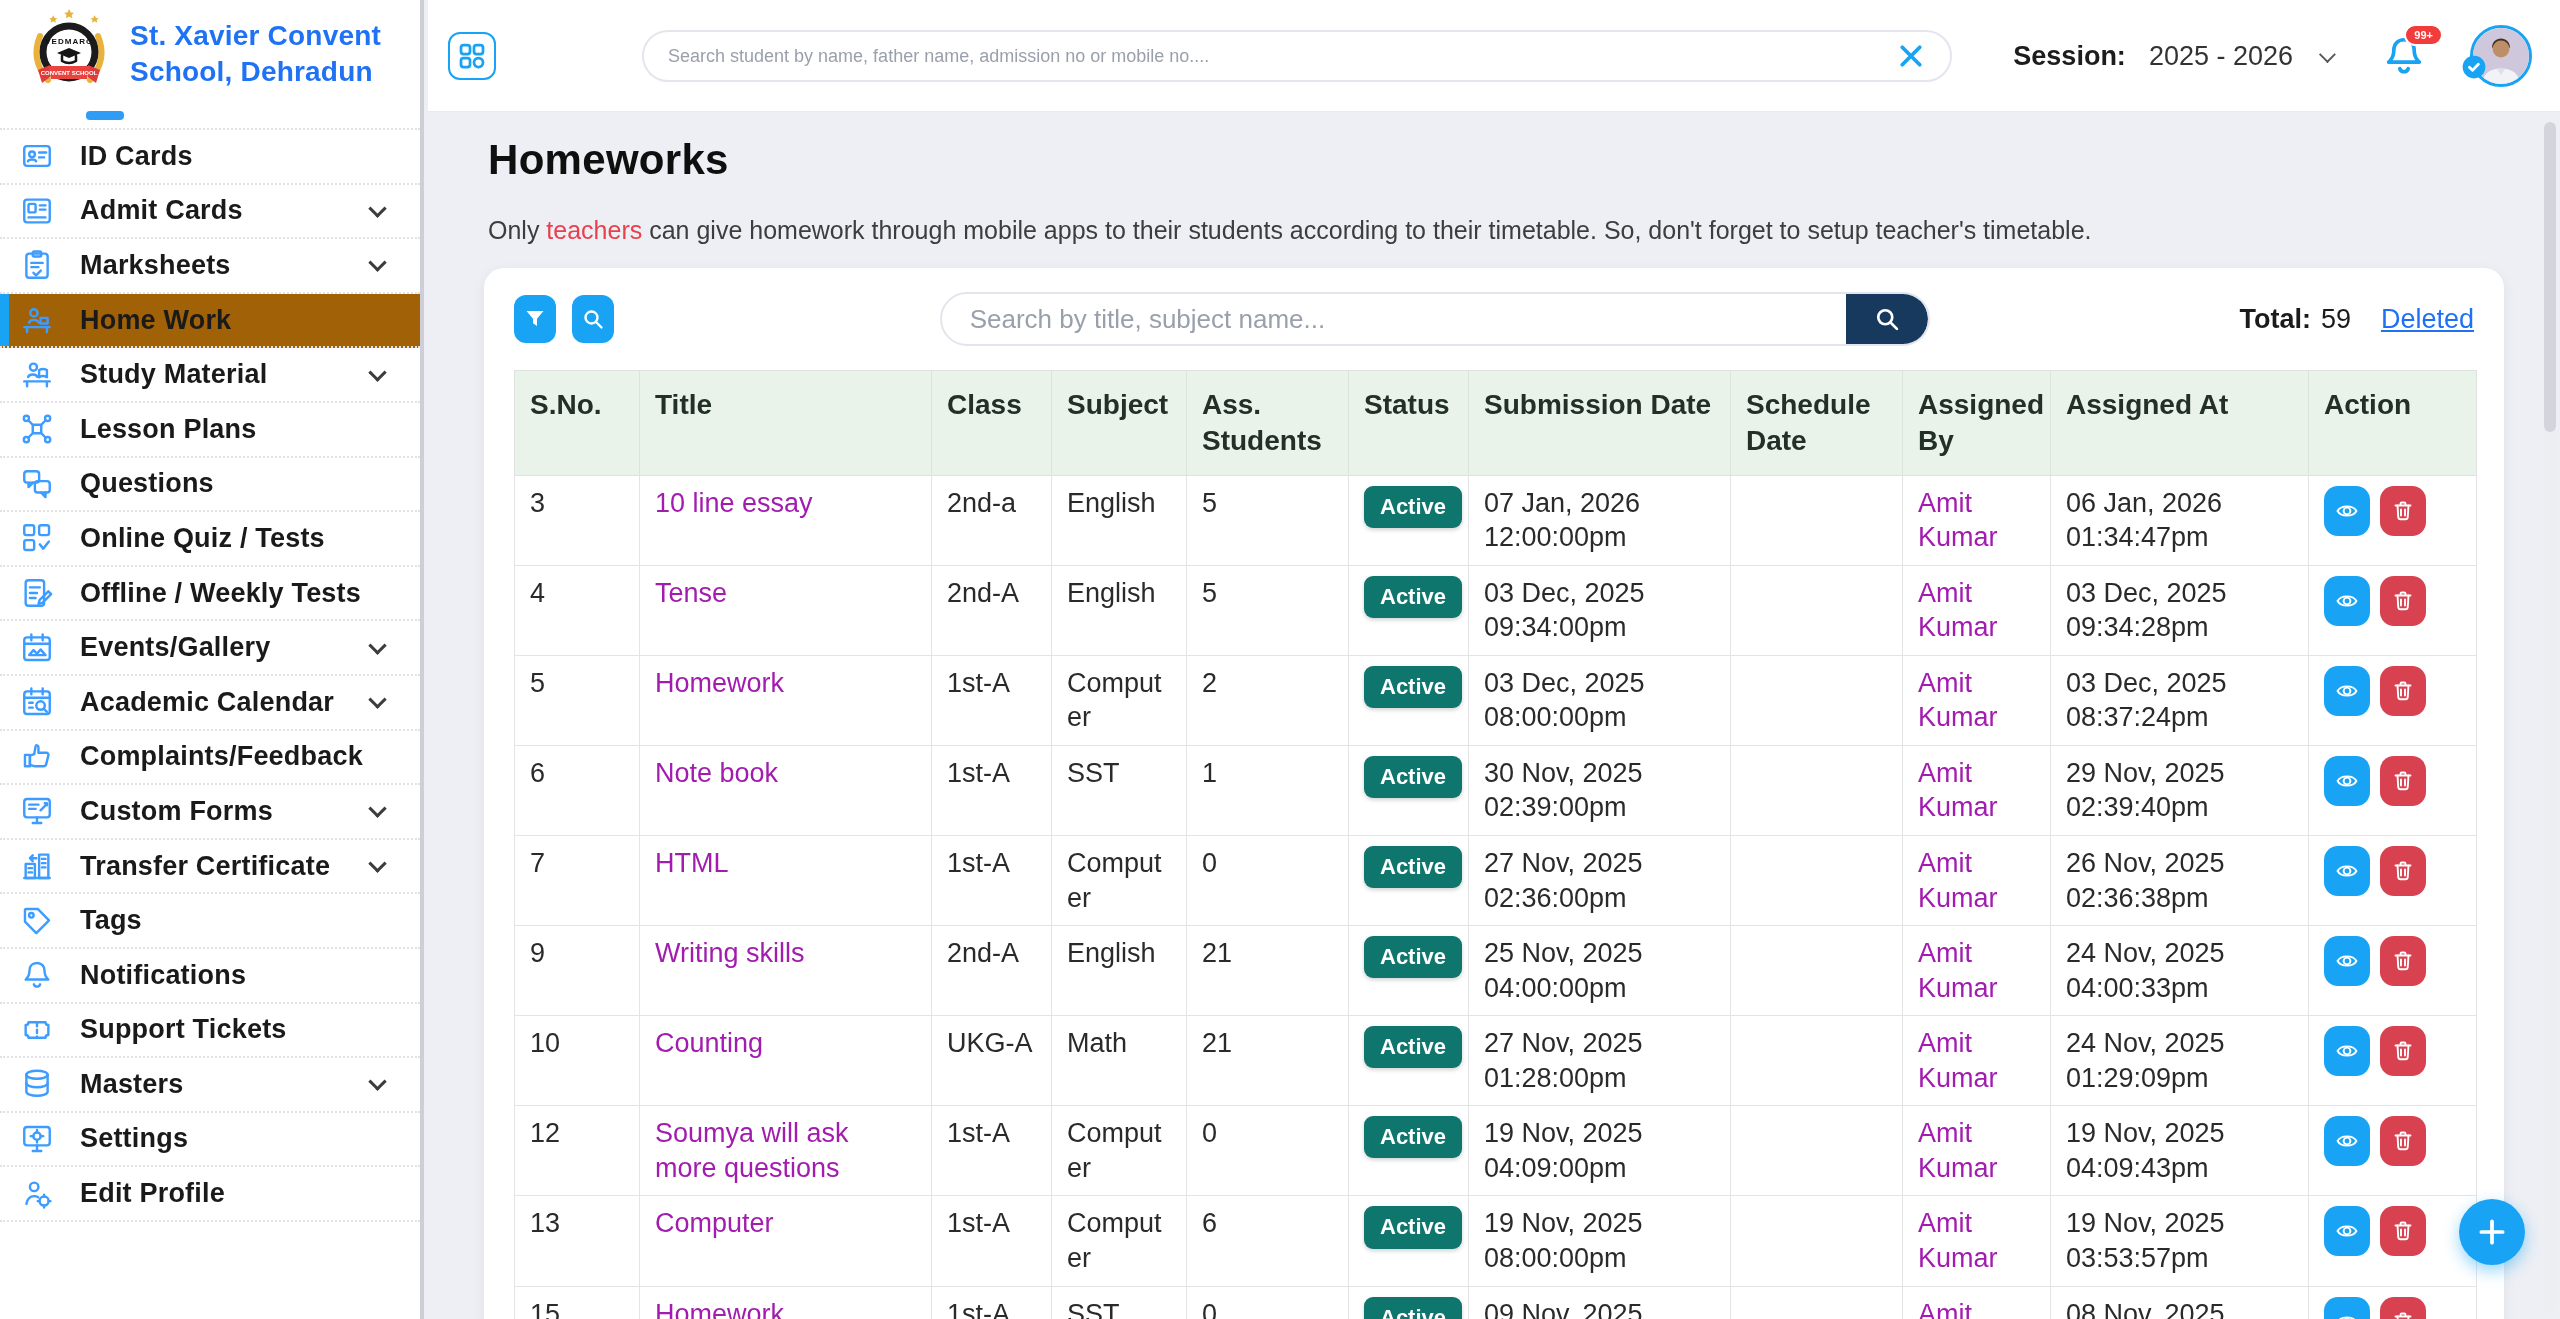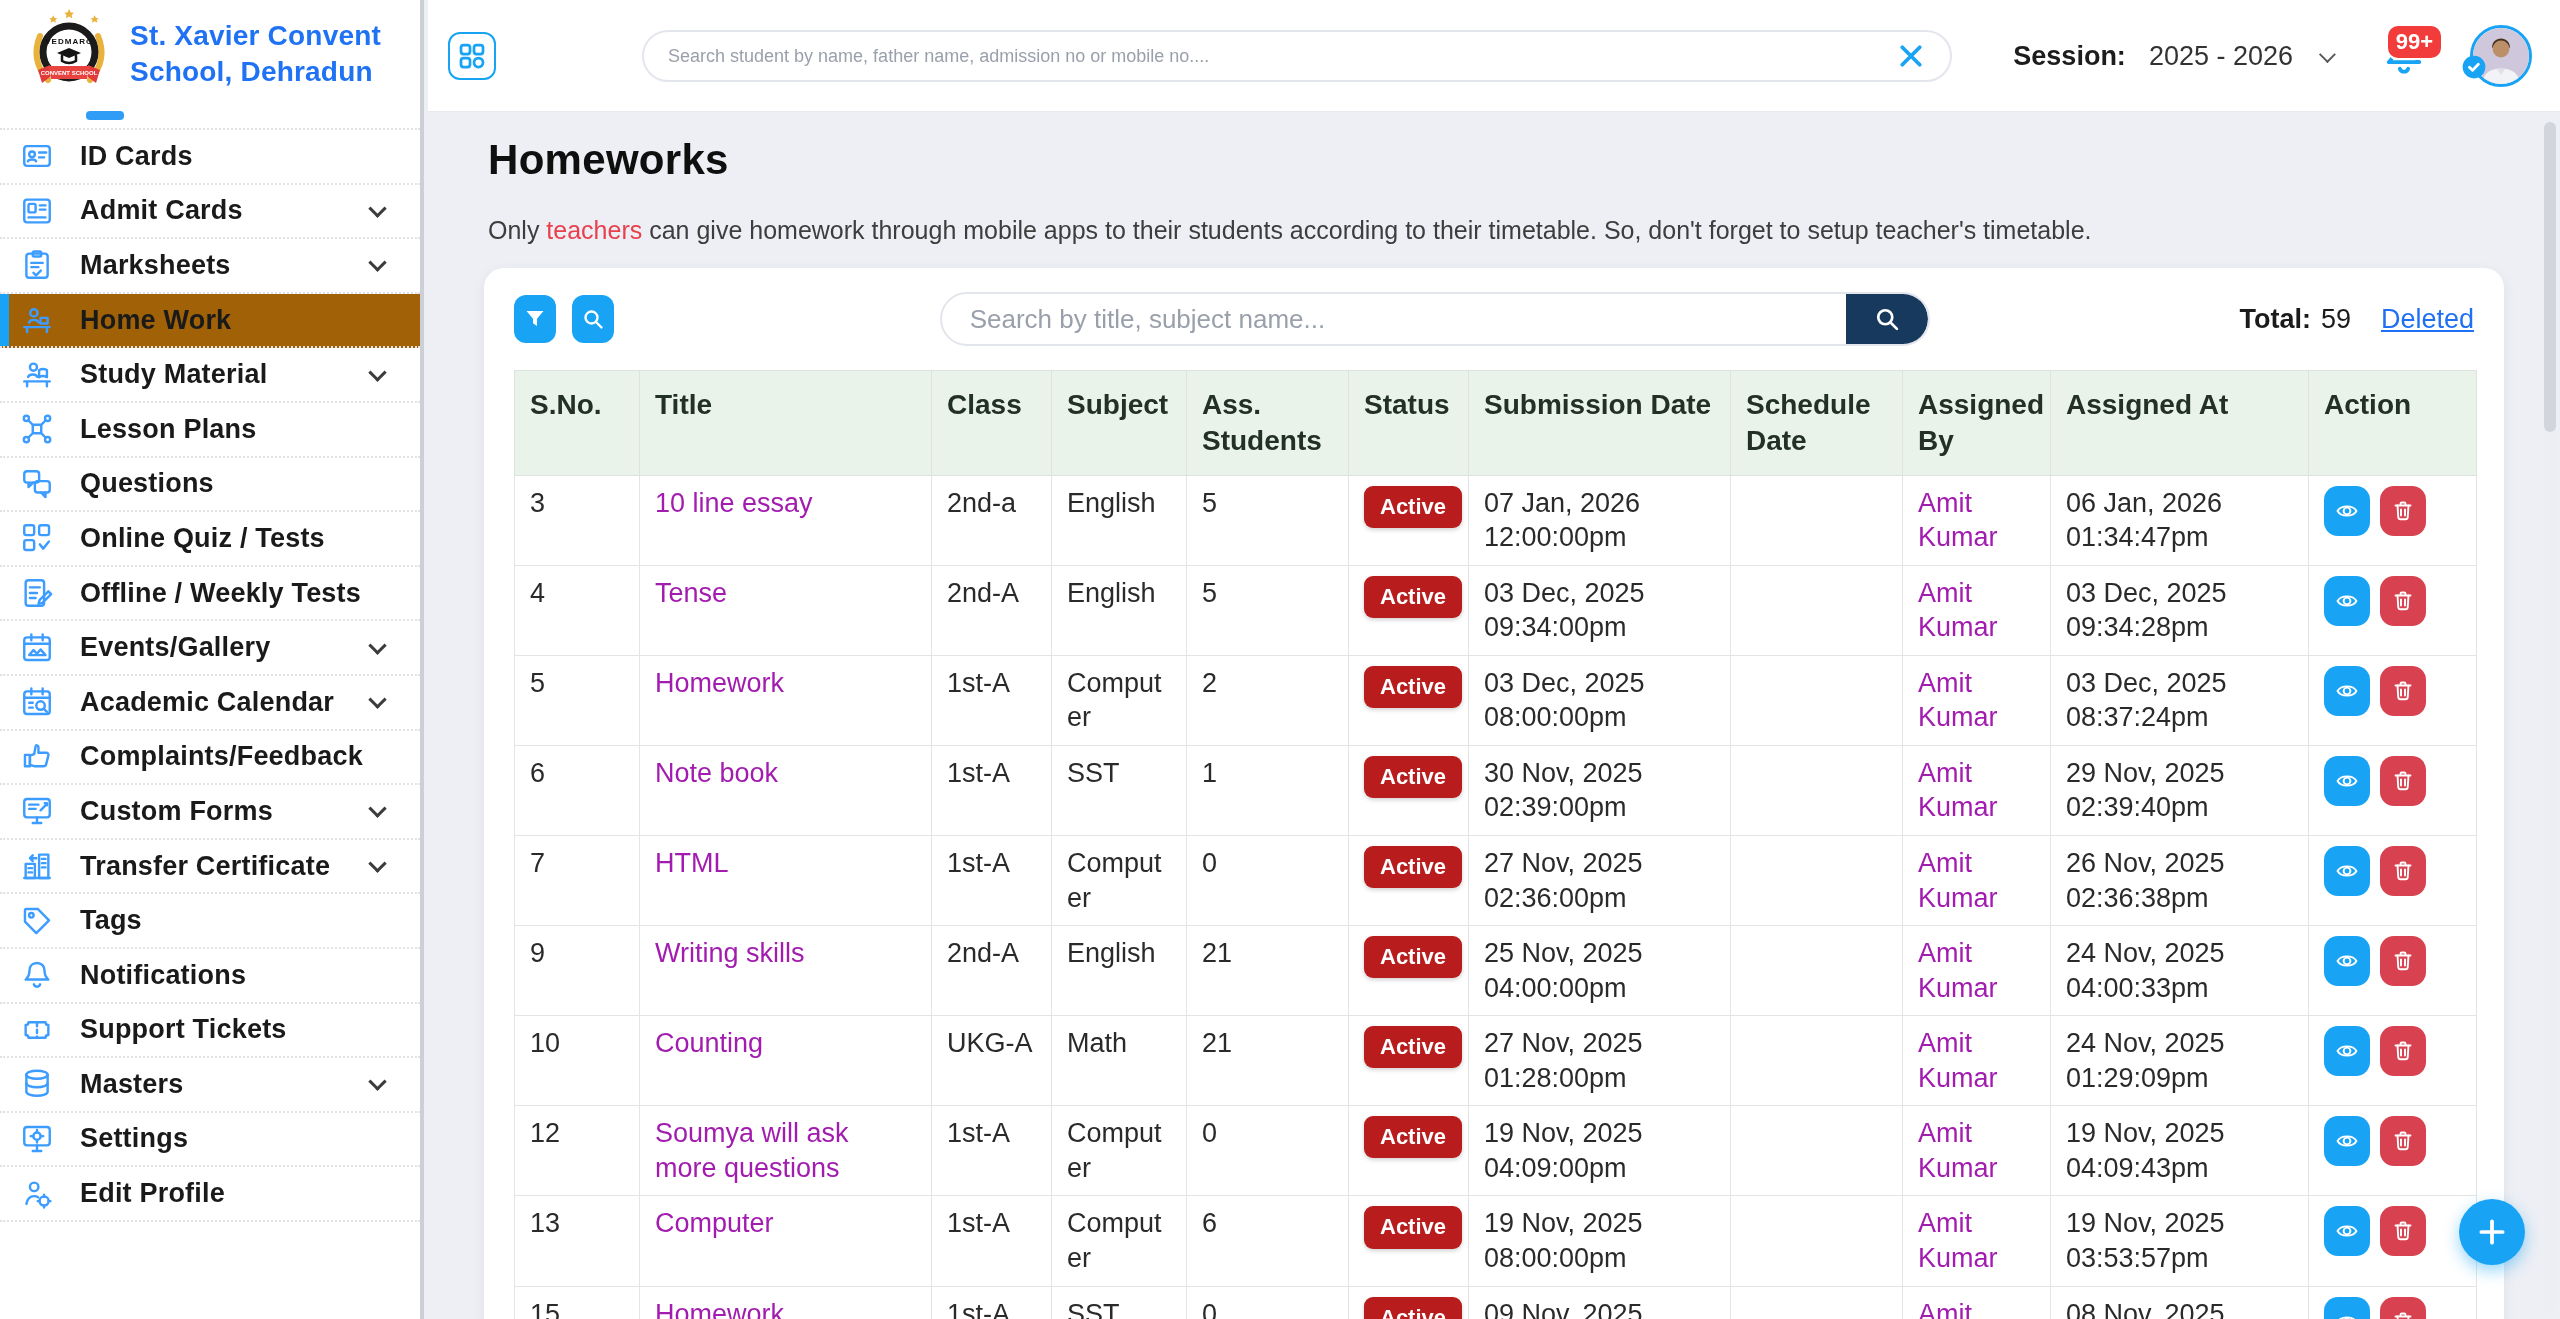--- a/index.html
+++ b/index.html
@@ -31,21 +31,21 @@
   .global-search input::placeholder { color:#9aa0ab; }
   .clear-ic { width:30px; height:30px; color:#18a3f4; cursor:pointer; }
   .clear-ic svg { stroke-width:3; }
   .right-cluster { position:absolute; right:28px; top:0; height:112px; display:flex; align-items:center;gap:9px; }
   .session-label { font-size:27px; font-weight:bold; color:#1d1d1d; }
   .session-value { font-size:27px; color:#333; margin-left:14px; }
   .session-chev { width:12px; height:12px; border-right:2.5px solid #555; border-bottom:2.5px solid #555; transform:rotate(45deg) translateY(-2px); margin-left:18px; cursor:pointer; }
   .bell-wrap { position:relative; margin-left:40px; width:46px; height:48px; cursor:pointer; }
   .bell-ic { width:46px; height:48px; color:#18a3f4; }
   .bell-ic svg { stroke-width:1.9; }
-  .bell-badge { position:absolute; top:-8px; right:-16px; background:#f23b3b; color:#fff; font-size:22px; font-weight:bold; padding:3px 8px; border-radius:12px; border:2px solid #fff; }
+  .bell-badge { position:absolute; top:-8px; right:-16px; background:#f23b3b; color:#fff; font-size:11px; font-weight:bold; padding:3px 8px; border-radius:12px; border:2px solid #fff; }
   .avatar { position:relative; margin-left:34px; width:62px; height:62px; border-radius:50%; border:3px solid #18a3f4; overflow:visible; cursor:pointer; }
   .avatar .photo { width:100%; height:100%; border-radius:50%; overflow:hidden; display:block; }
   .verified { position:absolute; left:-12px; top:26px; width:26px; height:26px; }
 
   
   .main { position:absolute; left:428px; top:112px; right:0; bottom:0; background:#edeff4; }
   .page-title { position:absolute; left:60px; top:24px; font-size:42px; font-weight:bold; color:#0f0f0f; letter-spacing:.3px; }
   .page-desc { position:absolute; left:60px; top:104px; font-size:25px; color:#3d3d3d; }
   .page-desc .hl { color:#e8404d; }
   .card { position:absolute; left:56px; right:56px; top:156px; bottom:-40px; background:#fff; border-radius:20px; box-shadow:0 3px 14px rgba(40,40,70,.06); padding:24px 30px; }
@@ -64,21 +64,21 @@
   .total-wrap { font-size:27px; color:#1b1b1b; white-space:nowrap; }
   .total-label { font-weight:bold; }
   .total-value { margin-left:10px; }
   .deleted-link { margin-left:30px; color:#2070f4; text-decoration:underline; cursor:pointer; font-size:27px; }
 
   
   table.hw { width:100%; border-collapse:collapse; table-layout:fixed; margin-top:24px; }
   .hw th { background:#e9f3ea; border:1px solid #dfe3df; text-align:left; vertical-align:top; padding:16px 15px; font-size:28px; font-weight:bold; color:#223028; line-height:1.28; }
   .hw td { border:1px solid #e4e4e4; vertical-align:top; padding:10px 15px; font-size:27px; color:#2a2a2a; line-height:1.28; height:78px; word-wrap:break-word; }
   .cell-link { color:#a21caf; text-decoration:none; cursor:pointer; }
-  .badge { display:inline-block; background:#b91c1c; color:#fff; font-size:22px; font-weight:bold; padding:7px 16px; border-radius:9px; box-shadow:0 2px 4px rgba(0,0,0,.18); }
+  .badge { display:inline-block; background:#0f766e; color:#fff; font-size:22px; font-weight:bold; padding:7px 16px; border-radius:9px; box-shadow:0 2px 4px rgba(0,0,0,.18); }
   .action-btn { width:46px; height:50px; border:none; border-radius:14px; display:inline-flex; align-items:center; justify-content:center; margin-right:10px; cursor:pointer; color:#fff; }
   .action-btn .icon { width:24px; height:24px; }
   .action-btn svg { stroke-width:1.9; }
   .view-btn { background:#18a3f4; }
   .delete-btn { background:#d8414f; }
 
   
   .fab { position:absolute; left:2459px; top:1199px; width:66px; height:66px; border-radius:50%; background:#18a3f4; border:none; color:#fff; display:flex; align-items:center; justify-content:center; box-shadow:0 6px 16px rgba(24,163,244,.45); cursor:pointer; z-index:8; }
   .fab .icon { width:32px; height:32px; }
   .fab svg { stroke-width:2.8; }

